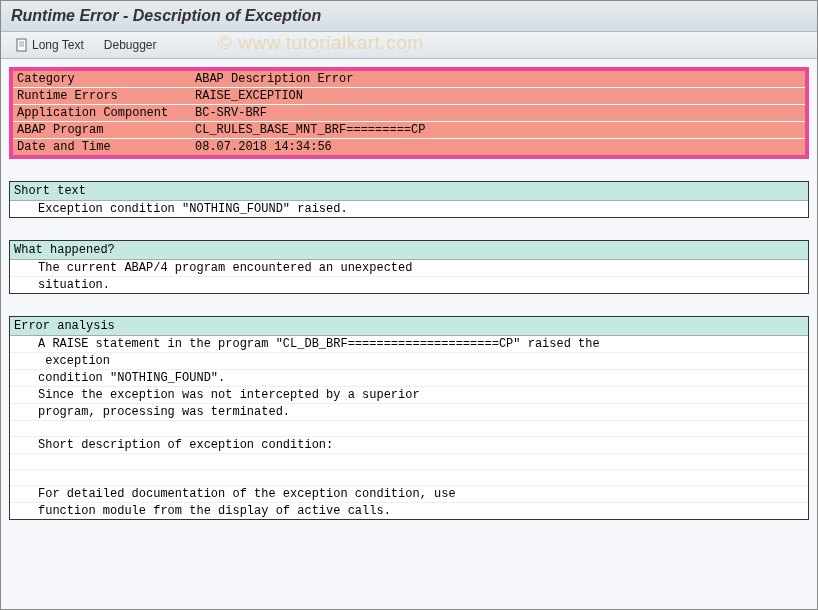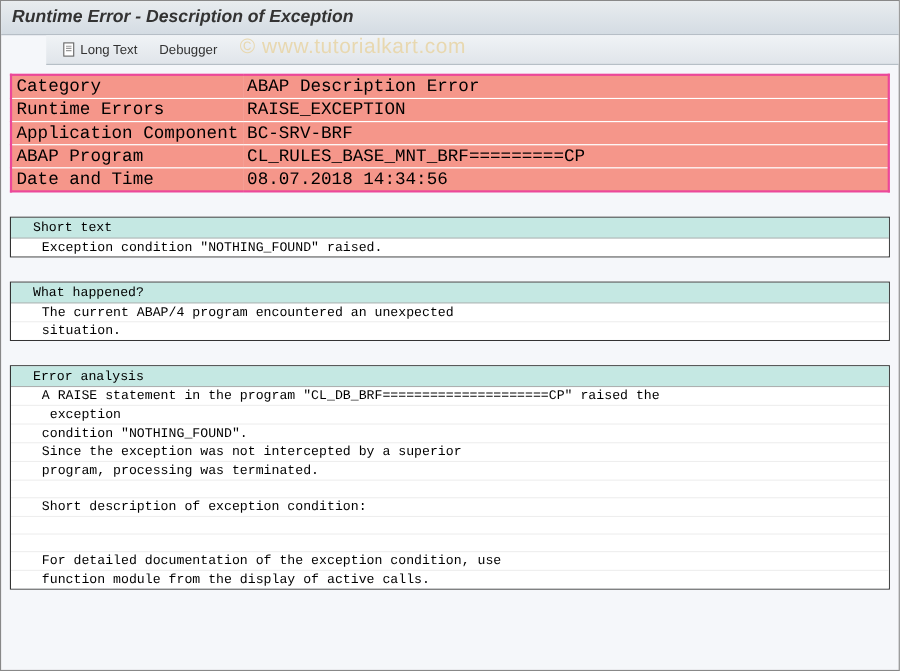--- a/index.html
+++ b/index.html
@@ -23,66 +23,65 @@
       font-size: 16px;
       color: #333;
     }
     .toolbar {
       background: linear-gradient(to bottom, #f0f3f6 0%, #e0e5ea 100%);
       padding: 4px 8px;
       border-bottom: 1px solid #b0b8c0;
       display: flex;
       align-items: center;
       gap: 8px;
-      margin-left: 41px;
     }
     .tb-btn {
       display: inline-flex;
       align-items: center;
       gap: 3px;
       padding: 2px 6px;
       cursor: pointer;
       font-size: 12px;
       color: #333;
     }
     .tb-icon {
       display: inline-block;
       width: 14px;
       height: 14px;
     }
     .content {
       padding: 8px;
     }
     .meta-table {
       width: 100%;
-      border: 2px solid #ec4899;
+      border: 4px solid #ec4899;
       border-collapse: collapse;
       font-family: "Courier New", monospace;
-      font-size: 16px;
+      font-size: 12px;
     }
     .meta-table tr {
       background: #f5968a;
       border-bottom: 1px solid #fff;
     }
     .meta-table td {
       padding: 1px 4px;
       white-space: pre;
     }
     .meta-table td.label {
       width: 180px;
     }
     .section {
       margin-top: 22px;
       border: 1px solid #333;
       font-family: "Courier New", monospace;
       font-size: 12px;
     }
     .section .sec-head {
       background: #c5e8e3;
-      padding: 2px 20px;
+      padding: 2px 4px;
       border-bottom: 1px solid #aaa;
     }
     .section .sec-body {
       background: #fff;
     }
     .section .sec-body .line {
       padding: 1px 4px 1px 28px;
       border-bottom: 1px solid #eee;
       min-height: 16px;
       white-space: pre;

